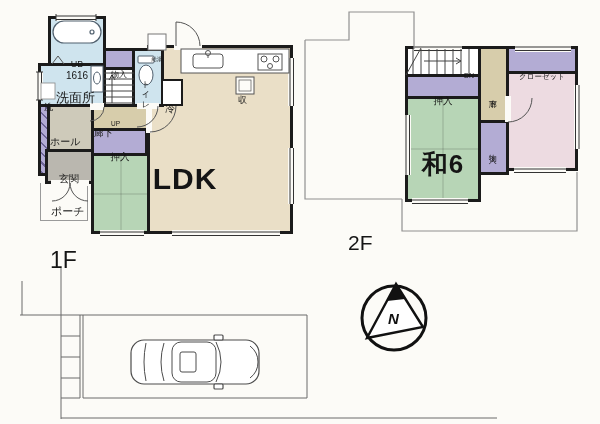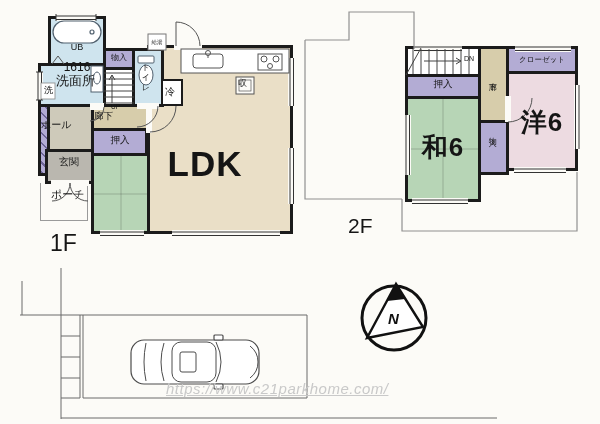--- a/index.html
+++ b/index.html
@@ -6,21 +6,21 @@
   #canvas{
     position:relative;width:600px;height:424px;background:#fcfbf7;
     font-family:"Liberation Sans",sans-serif;overflow:hidden;
   }
   .room{position:absolute;box-sizing:border-box;border:3px solid #1b1b1b;}
   .thinbox{position:absolute;box-sizing:border-box;border:1px solid #9a9a9a;}
   .blue{background:#cfe4ee}.purple{background:#b3acd4}.green{background:#b7d5b6}
   .beige{background:#eadfc7}.tan{background:#d7cdab}.gray1{background:#cecaba}
   .gray2{background:#bab7af}.pink{background:#eddbe1}.white{background:#ffffff}
   .hatch{background:#b3acd4;background-image:repeating-linear-gradient(45deg,rgba(40,30,90,.5) 0 1.5px,transparent 1.5px 7px);}
-  .lbl{position:absolute;color:#151515;line-height:1.1;white-space:nowrap;z-index:6;}
+  .lbl{position:absolute;color:#151515;line-height:1.1;white-space:nowrap;z-index:6;margin-top:17px;}
   .ctr{text-align:center;}
   .big{font-weight:bold;letter-spacing:1px;}
   .vert{writing-mode:vertical-rl;text-orientation:upright;letter-spacing:1px;}
   #overlay{position:absolute;left:0;top:0;z-index:5;pointer-events:none;}
   #watermark{position:absolute;left:166px;top:380px;font-size:15px;font-style:italic;
     color:#c9c9c9;text-decoration:underline;letter-spacing:.5px;z-index:7;}
 </style>
 </head>
 <body>
 
@@ -180,40 +180,38 @@
 
     <g transform="translate(357,280)">
       <circle cx="37" cy="38" r="32" fill="none" stroke="#111" stroke-width="3"></circle>
       <path d="M39,4 L10,58 L66,47 Z" fill="#ffffff" stroke="#111" stroke-width="2.4"></path>
       <path d="M39,4 L30,21 L48,19 Z" fill="#111"></path>
       <text x="31" y="44" font-size="15" font-weight="bold" font-style="italic" fill="#111">N</text>
     </g>
   </svg>
 
   <div class="lbl ctr" style="left:60px;top:43px;width:34px;font-size:9px">UB</div>
-  <div class="lbl ctr" style="left:58px;top:61px;width:38px;font-size:12px">1616</div>
+  <div class="lbl ctr" style="left:58px;top:53px;width:38px;font-size:10px">1616</div>
   <div class="lbl" style="left:56px;top:74px;font-size:13px">洗面所</div>
   <div class="lbl" style="left:44px;top:86px;font-size:9px">洗</div>
   <div class="lbl ctr" style="left:103px;top:54px;width:32px;font-size:8px">物入</div>
   <div class="lbl vert" style="left:140px;top:58px;font-size:8px">トイレ</div>
   <div class="lbl ctr" style="left:148px;top:39px;width:18px;font-size:5.5px">給湯</div>
   <div class="lbl" style="left:165px;top:86px;font-size:10px">冷</div>
   <div class="lbl" style="left:94px;top:111px;font-size:9.5px">廊下</div>
   <div class="lbl" style="left:111px;top:103px;font-size:6.5px">UP</div>
-  <div class="lbl" style="left:41px;top:119px;font-size:10px">ホール</div>
+  <div class="lbl" style="left:50px;top:119px;font-size:10px">ホール</div>
   <div class="lbl" style="left:59px;top:156px;font-size:10px">玄関</div>
   <div class="lbl" style="left:51px;top:188px;font-size:11px">ポーチ</div>
   <div class="lbl ctr" style="left:103px;top:135px;width:34px;font-size:9.5px">押入</div>
-  <div class="lbl ctr big" style="left:157px;top:145px;width:96px;font-size:35px">LDK</div>
+  <div class="lbl ctr big" style="left:137px;top:145px;width:96px;font-size:30px">LDK</div>
   <div class="lbl" style="left:238px;top:79px;font-size:9px">収</div>
   <div class="lbl" style="left:50px;top:231px;font-size:23px">1F</div>
 
   <div class="lbl ctr" style="left:413px;top:79px;width:60px;font-size:9.5px">押入</div>
   <div class="lbl" style="left:464px;top:55px;font-size:7px">DN</div>
   <div class="lbl vert" style="left:487px;top:76px;font-size:8px">廊下</div>
   <div class="lbl ctr" style="left:507px;top:56px;width:70px;font-size:7.5px">クローゼット</div>
-  <div class="lbl ctr big" style="left:516px;top:108px;width:52px;font-size:26px">洋6</div>
   <div class="lbl ctr big" style="left:418px;top:133px;width:50px;font-size:26px">和6</div>
   <div class="lbl vert" style="left:487px;top:131px;font-size:8px">物入</div>
   <div class="lbl" style="left:348px;top:214px;font-size:21px">2F</div>
 
-  <div id="watermark">https://www.c21parkhome.com/</div>
 </div>
 
 </body></html>

